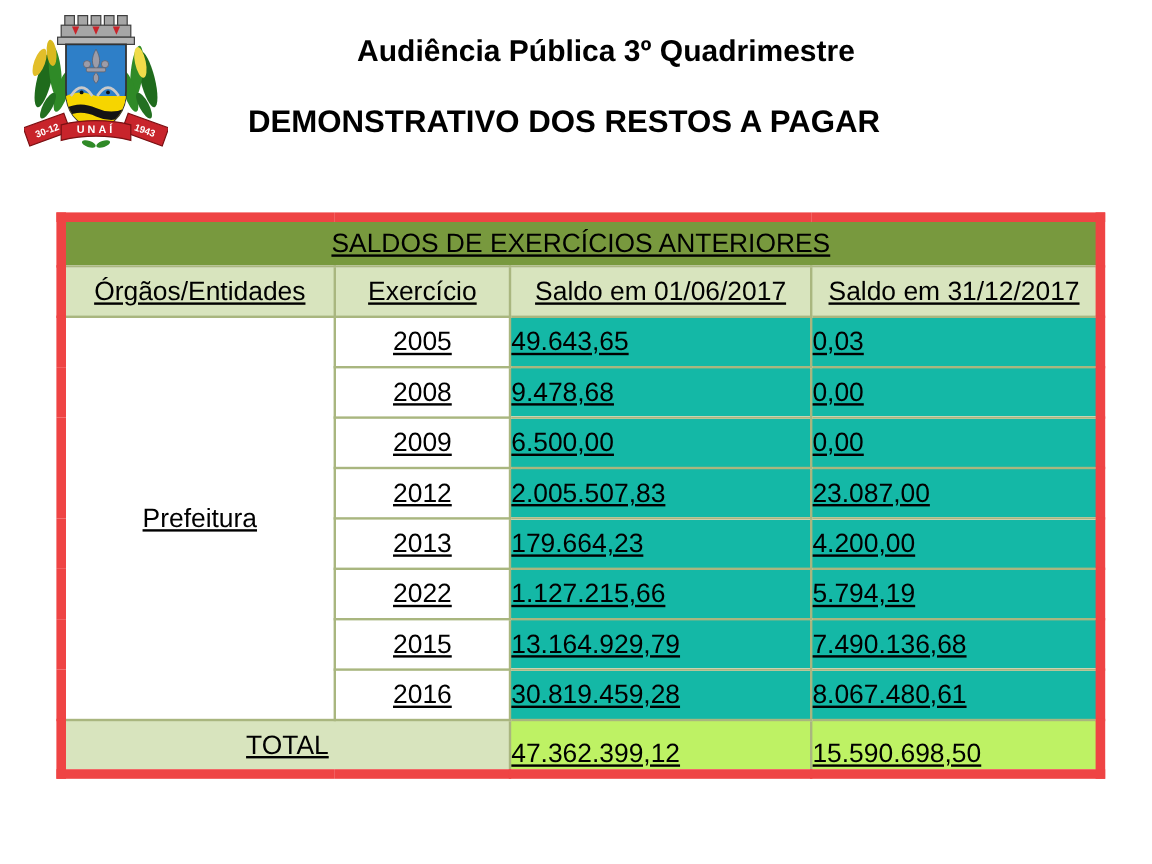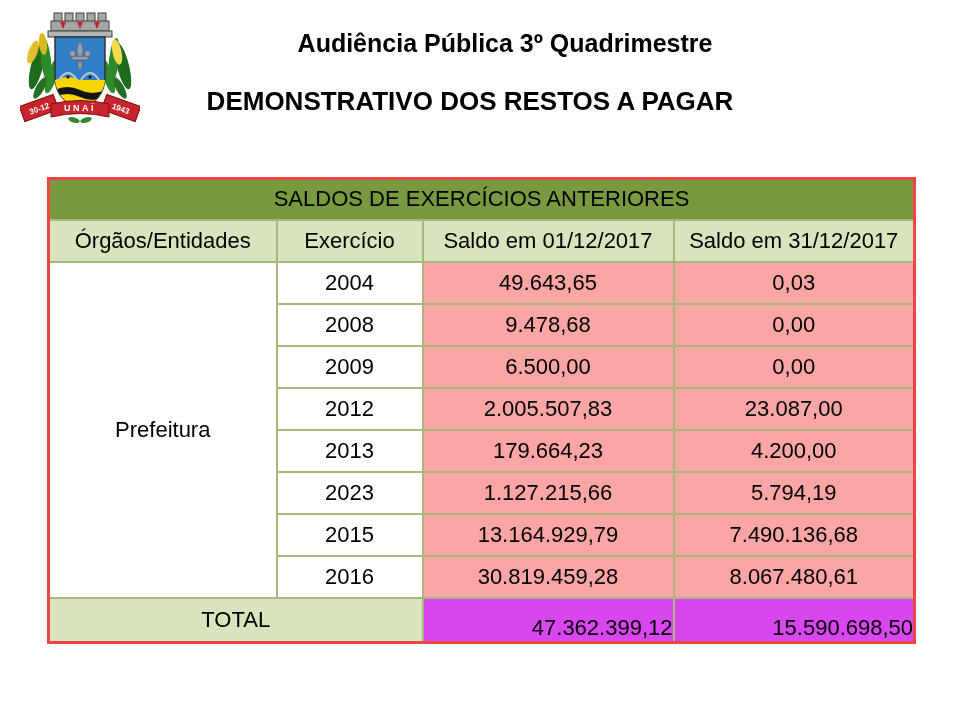--- a/index.html
+++ b/index.html
@@ -12,38 +12,39 @@
     position:absolute; top:29px; left:0; width:960px; text-align:center;
     font-size:25px; font-weight:bold; letter-spacing:0;margin-left:25px;
   }
   .title-line2 {
     position:absolute; top:86px; left:0; width:940px; text-align:center;
     font-size:26px; font-weight:bold;
   }
   table.saldos {
     position:absolute; left:47px; top:177px; width:866px;
     border-collapse:collapse; table-layout:fixed;
-    border:3px solid #ef4444;
+    border:8px solid #ef4444;
+    text-decoration:underline;
   }
   table.saldos td, table.saldos th {
     border:2px solid #a9b67f; font-size:22px; font-weight:normal;
     padding:0; color:#000; overflow:hidden; white-space:nowrap;
   }
   .r-head1 { height:41px; }
   .r-head2 { height:42px;padding-left:24px; }
   .r-data  { height:42px; }
   .r-total { height:45px; }
   .tbl-title { background:#78993e; font-weight:bold; text-align:center; }
   .col-head  { background:#d8e4be; text-align:center; }
   .entity    { background:#ffffff; text-align:center; vertical-align:middle;margin-left:40px; }
   .year      { background:#ffffff; font-weight:bold; text-align:center; }
-  .val       { background:#fca5a5; text-align:center; padding-right:42px;margin-top:45px; }
+  .val       { background:#14b8a6; text-align:left; padding-right:42px;margin-top:45px; }
   .total-label { background:#d8e4be; text-align:center; font-size:23px;margin-left:21px; }
   .total-val {
-    background:#d946ef; font-weight:bold; text-align:right;
+    background:#bef264; font-weight:bold; text-align:left;
     padding-right:42px; vertical-align:bottom; padding-bottom:7px;
   }
 </style>
 </head>
 <body>
 
 <div class="slide">
 
   <svg class="crest" viewBox="0 0 120 118" aria-hidden="true">
 
@@ -129,26 +130,26 @@
         <col style="width:251px">
         <col style="width:241px">
     </colgroup>
     <tbody>
         <tr class="r-head1">
       <th colspan="4" class="tbl-title">SALDOS DE EXERCÍCIOS ANTERIORES</th>
     </tr>
     <tr class="r-head2">
       <th class="col-head">Órgãos/Entidades</th>
       <th class="col-head">Exercício</th>
-      <th class="col-head">Saldo em 01/12/2017</th>
+      <th class="col-head">Saldo em 01/06/2017</th>
       <th class="col-head">Saldo em 31/12/2017</th>
     </tr>
     <tr class="r-data">
       <td class="entity" rowspan="8">Prefeitura</td>
-      <td class="year">2004</td>
+      <td class="year">2005</td>
       <td class="val">49.643,65</td>
       <td class="val">0,03</td>
     </tr>
     <tr class="r-data">
       <td class="year">2008</td>
       <td class="val">9.478,68</td>
       <td class="val">0,00</td>
     </tr>
     <tr class="r-data">
       <td class="year">2009</td>
@@ -159,21 +160,21 @@
       <td class="year">2012</td>
       <td class="val">2.005.507,83</td>
       <td class="val">23.087,00</td>
     </tr>
     <tr class="r-data">
       <td class="year">2013</td>
       <td class="val">179.664,23</td>
       <td class="val">4.200,00</td>
     </tr>
     <tr class="r-data">
-      <td class="year">2023</td>
+      <td class="year">2022</td>
       <td class="val">1.127.215,66</td>
       <td class="val">5.794,19</td>
     </tr>
     <tr class="r-data">
       <td class="year">2015</td>
       <td class="val">13.164.929,79</td>
       <td class="val">7.490.136,68</td>
     </tr>
     <tr class="r-data">
       <td class="year">2016</td>

